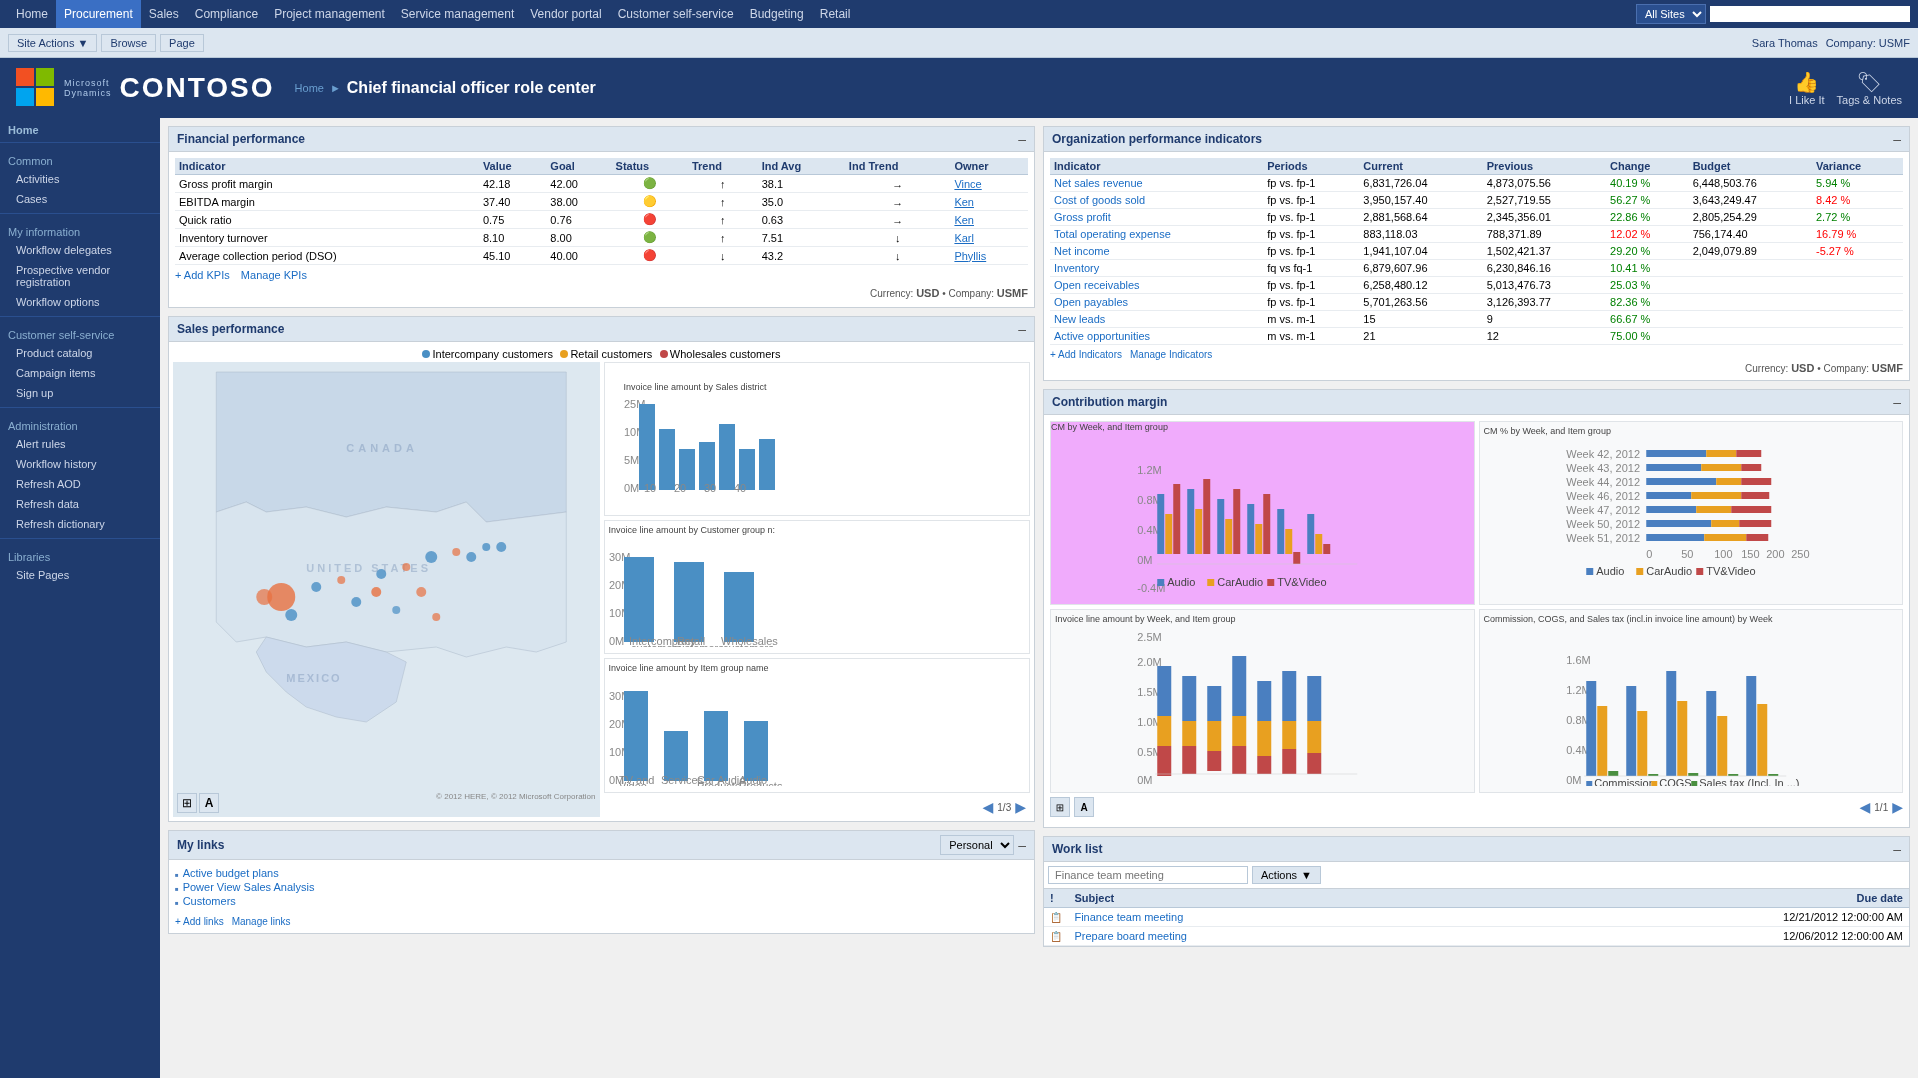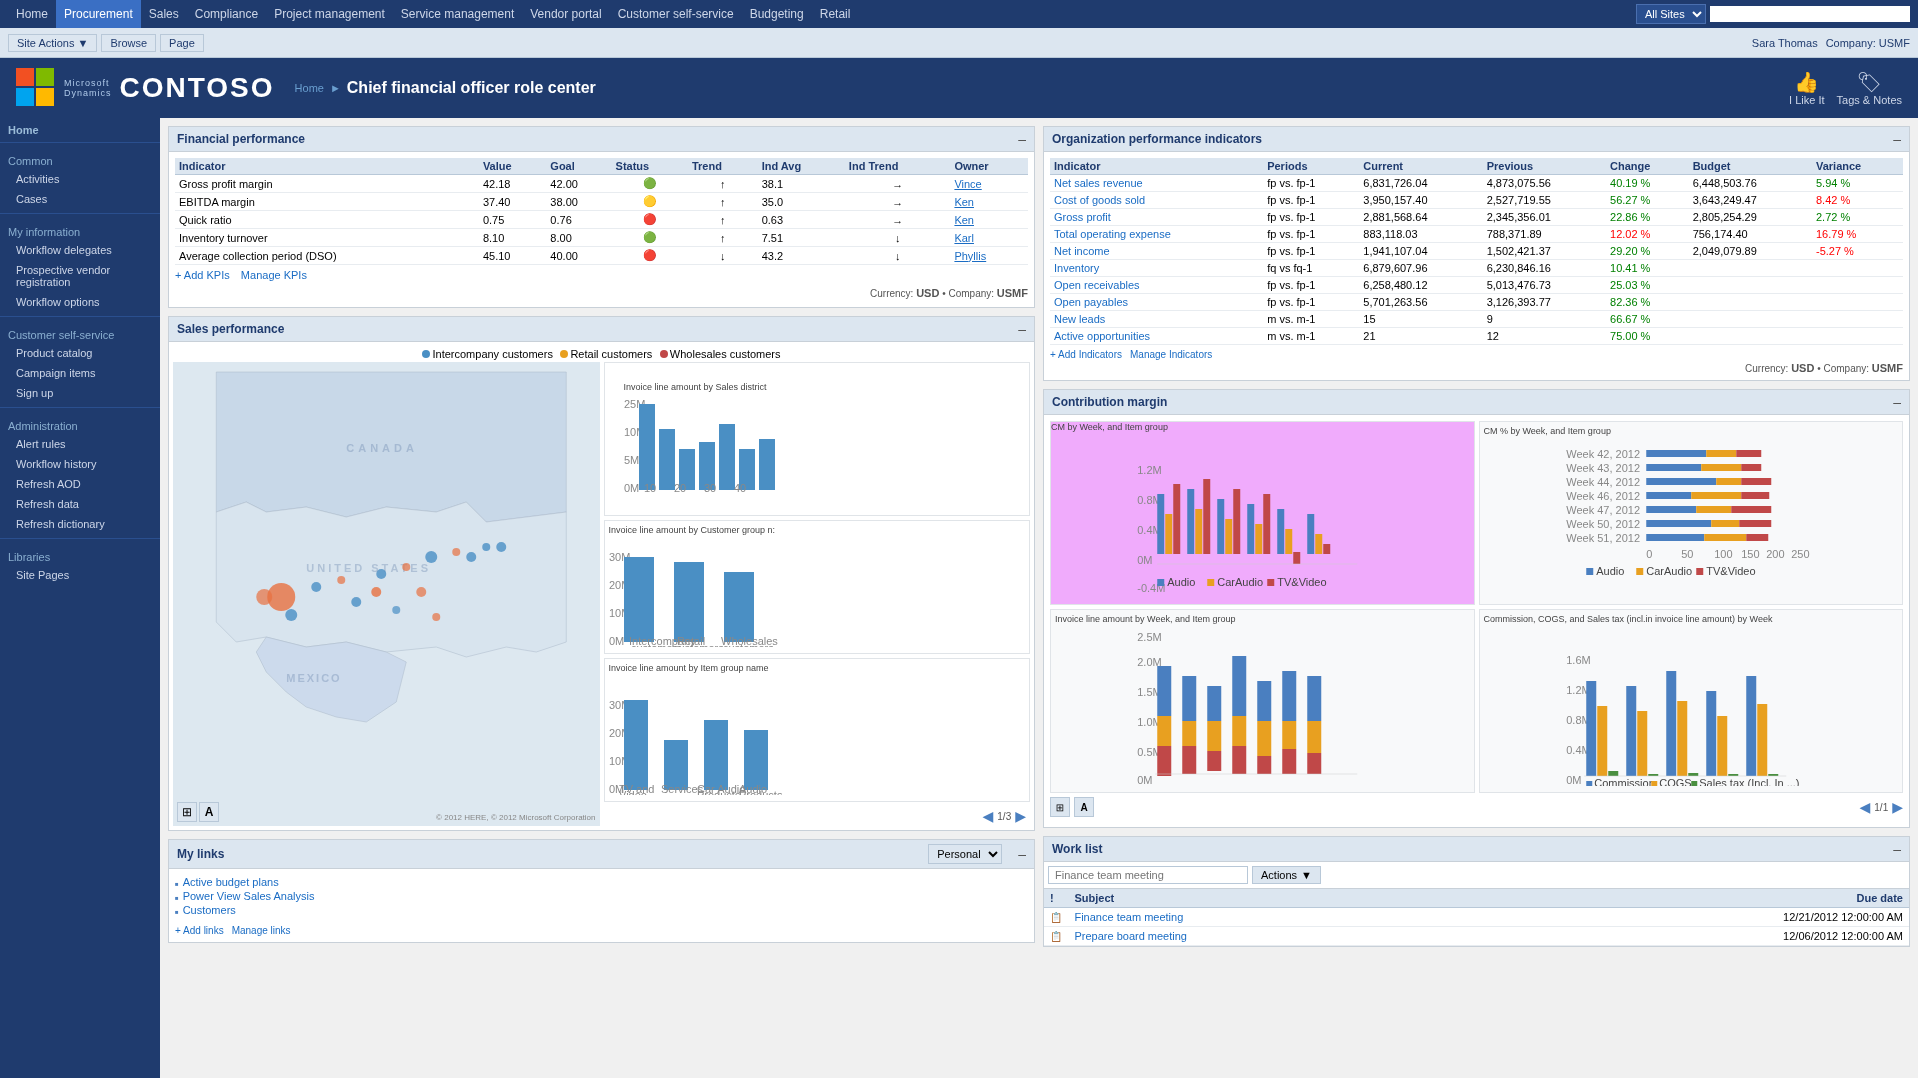--- a/index.html
+++ b/index.html
@@ -319,21 +319,21 @@
                   <circle cx="210" cy="248" r="4" fill="#4a8fc4" opacity="0.7"></circle>
                   <circle cx="235" cy="230" r="5" fill="#e87040" opacity="0.7"></circle>
                   <circle cx="170" cy="240" r="5" fill="#4a8fc4" opacity="0.8"></circle>
                   <circle cx="250" cy="255" r="4" fill="#e87040" opacity="0.7"></circle>
                 </svg>
                 
                 <div style="position:absolute;bottom:4px;left:4px;display:flex;gap:2px;">
                   <div style="width:20px;height:20px;background:#dce6f0;border:1px solid #b8c8d8;display:flex;align-items:center;justify-content:center;cursor:pointer;font-size:12px;">⊞</div>
                   <div style="width:20px;height:20px;background:#dce6f0;border:1px solid #b8c8d8;display:flex;align-items:center;justify-content:center;cursor:pointer;font-size:12px;font-weight:bold;">A</div>
                 </div>
-                <div style="position:absolute;bottom:4px;right:4px;font-size:8px;color:#888;">© 2012 HERE, © 2012 Microsoft Corporation</div>
+                <div style="position:absolute;bottom:16px;right:4px;font-size:8px;color:#888;">© 2012 HERE, © 2012 Microsoft Corporation</div>
               </div>
 
               <div style="flex:1;display:flex;flex-direction:column;gap:4px;min-width:200px;">
 
                 <div style="background:white;border:1px solid #e0e4e8;padding:19px;">
                   <div style="font-size:9px;color:#444;margin-bottom:2px;">Invoice line amount by Sales district</div>
                   <svg width="180" height="100" viewBox="0 0 180 100">
                     <text x="0" y="98" font-size="7" fill="#888">0M</text>
                     <text x="0" y="70" font-size="7" fill="#888">5M</text>
                     <text x="0" y="42" font-size="7" fill="#888">10M</text>
@@ -367,21 +367,21 @@
                     <text x="20" y="108" font-size="7" fill="#888">Intercompany</text>
                     <text x="22" y="115" font-size="7" fill="#888">customers</text>
                     <text x="68" y="108" font-size="7" fill="#888">Retail</text>
                     <text x="64" y="115" font-size="7" fill="#888">customers</text>
                     <text x="112" y="108" font-size="7" fill="#888">Wholesales</text>
                     <text x="114" y="115" font-size="7" fill="#888">customers</text>
                   </svg>
                 </div>
 
                 <div style="background:white;border:1px solid #e0e4e8;padding:4px;">
-                  <div style="font-size:9px;color:#444;margin-bottom:12px;">Invoice line amount by Item group name</div>
+                  <div style="font-size:9px;color:#444;margin-bottom:3px;">Invoice line amount by Item group name</div>
                   <svg width="180" height="110" viewBox="0 0 180 110">
                     <text x="0" y="108" font-size="7" fill="#888">0M</text>
                     <text x="0" y="80" font-size="7" fill="#888">10M</text>
                     <text x="0" y="52" font-size="7" fill="#888">20M</text>
                     <text x="0" y="24" font-size="7" fill="#888">30M</text>
                     <rect x="15" y="15" width="24" height="90" fill="#4a8fc4"></rect>
                     <rect x="55" y="55" width="24" height="50" fill="#4a8fc4"></rect>
                     <rect x="95" y="35" width="24" height="70" fill="#4a8fc4"></rect>
                     <rect x="135" y="45" width="24" height="60" fill="#4a8fc4"></rect>
                     <text x="10" y="108" font-size="6" fill="#888">TV and</text>
@@ -401,21 +401,21 @@
                   <span style="cursor:pointer;color:#4a7fc0;font-size:14px;">▶</span>
                 </div>
               </div>
             </div>
           </div>
         </div>
 
         <div class="panel">
           <div class="panel-header">
             <span class="panel-title">My links</span>
-            <div style="display:flex;align-items:center;gap:16px;">
+            <div style="display:flex;align-items:center;gap:4px;">
               <select class="personal-select">
                 <option>Personal</option>
               </select>
               <span class="panel-option">–</span>
             </div>
           </div>
           <div class="panel-body">
             <div class="link-item">Active budget plans</div>
             <div class="link-item">Power View Sales Analysis</div>
             <div class="link-item">Customers</div>

